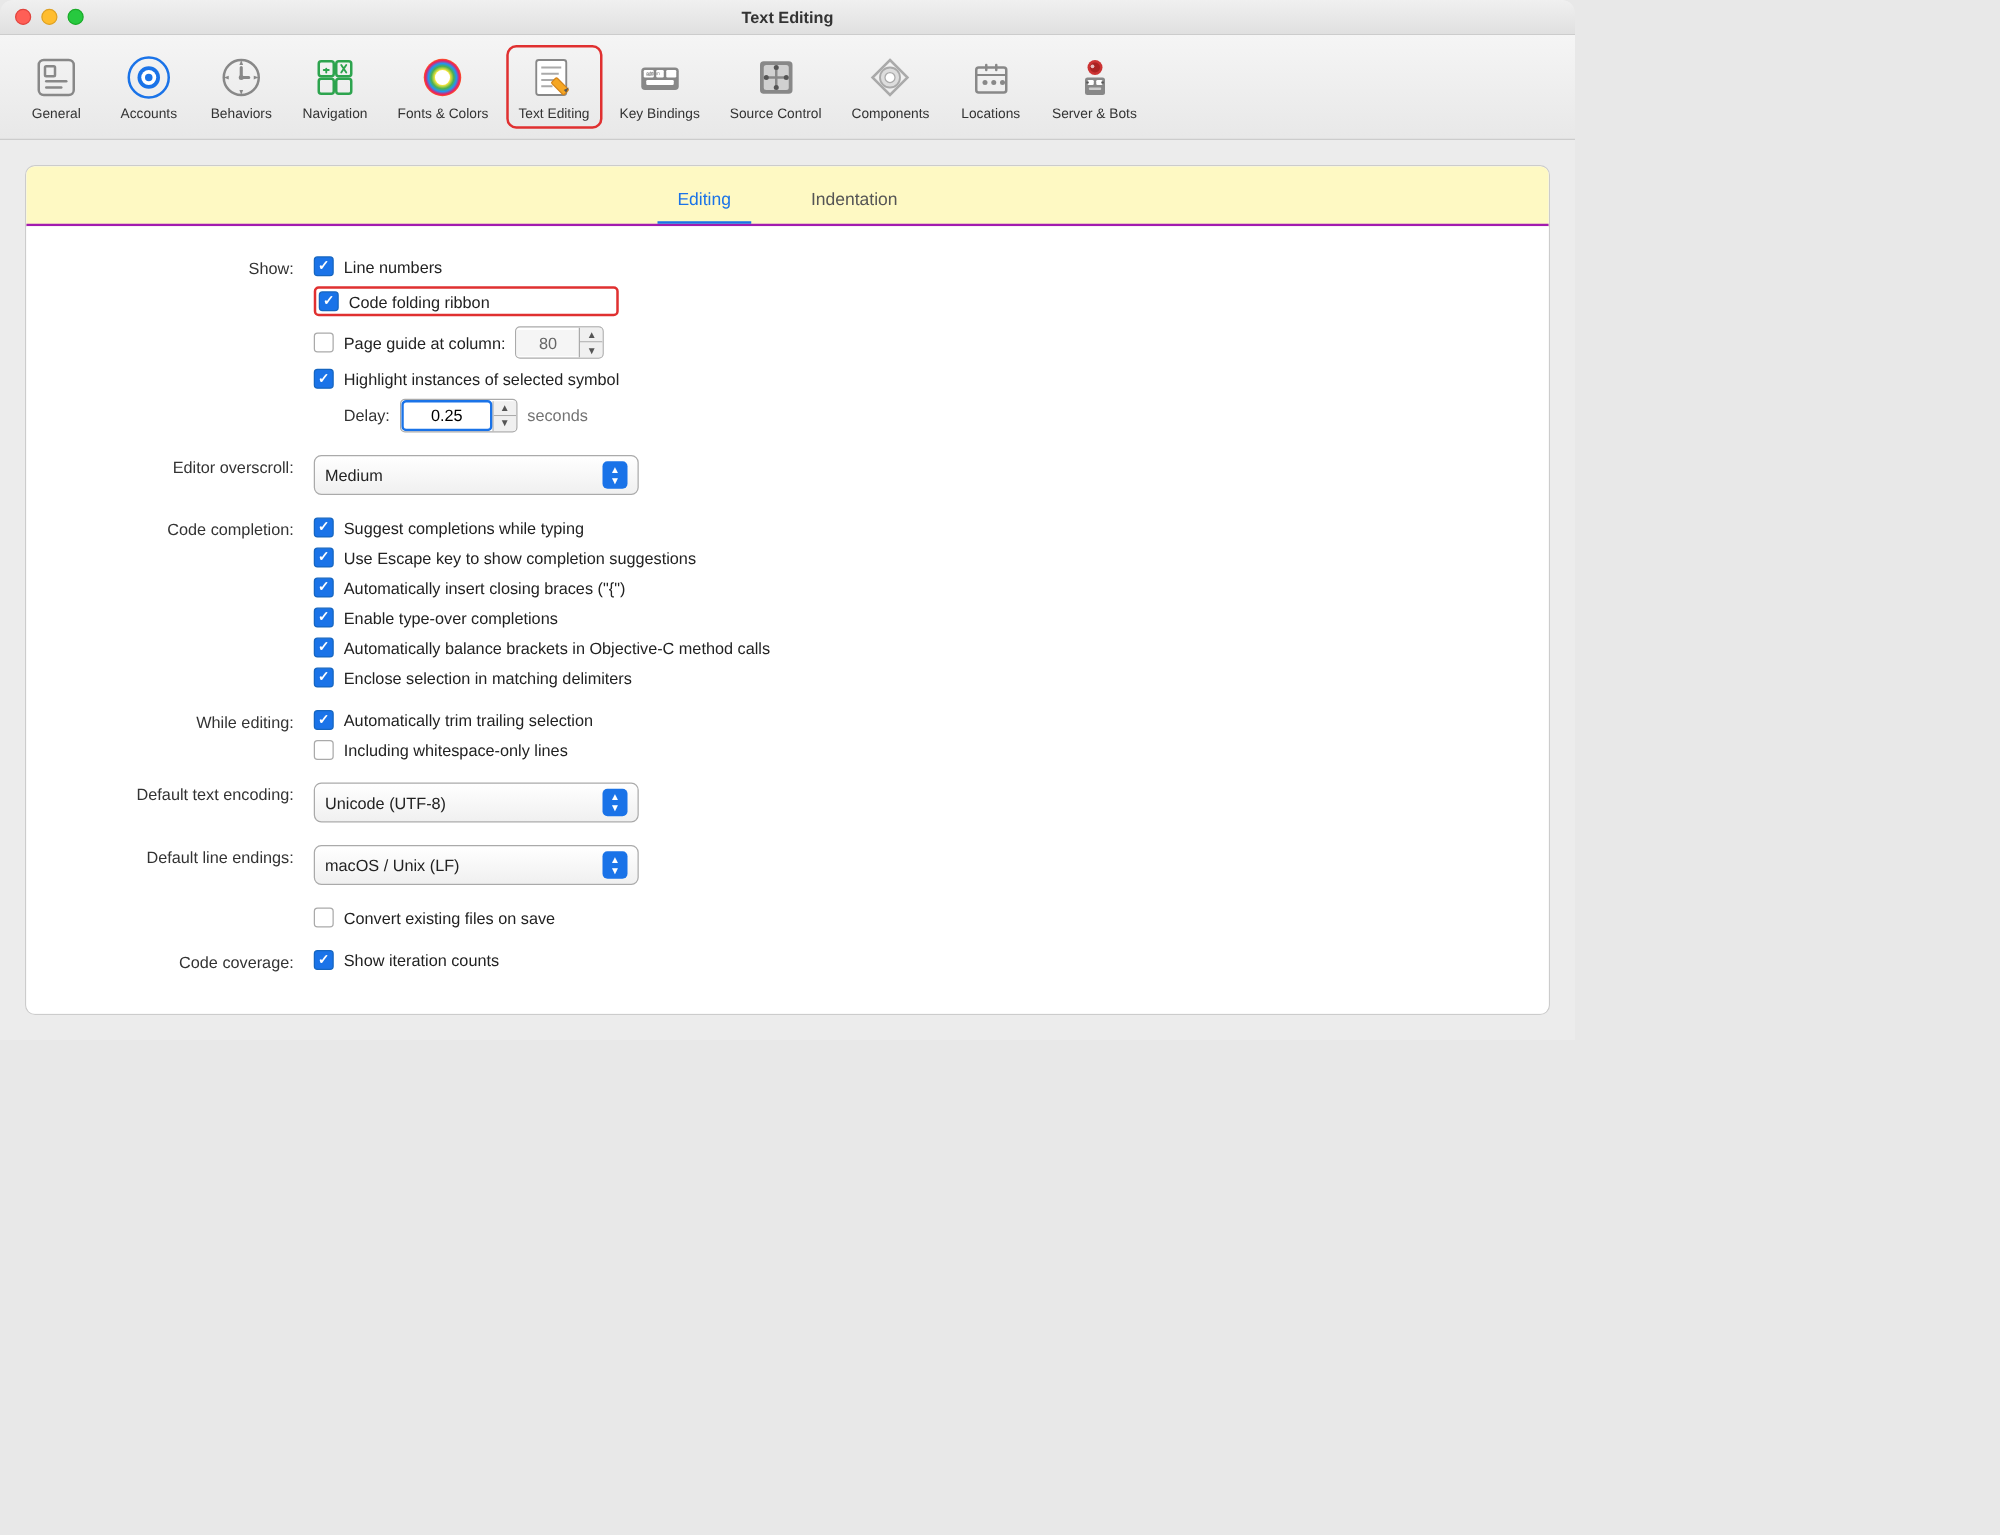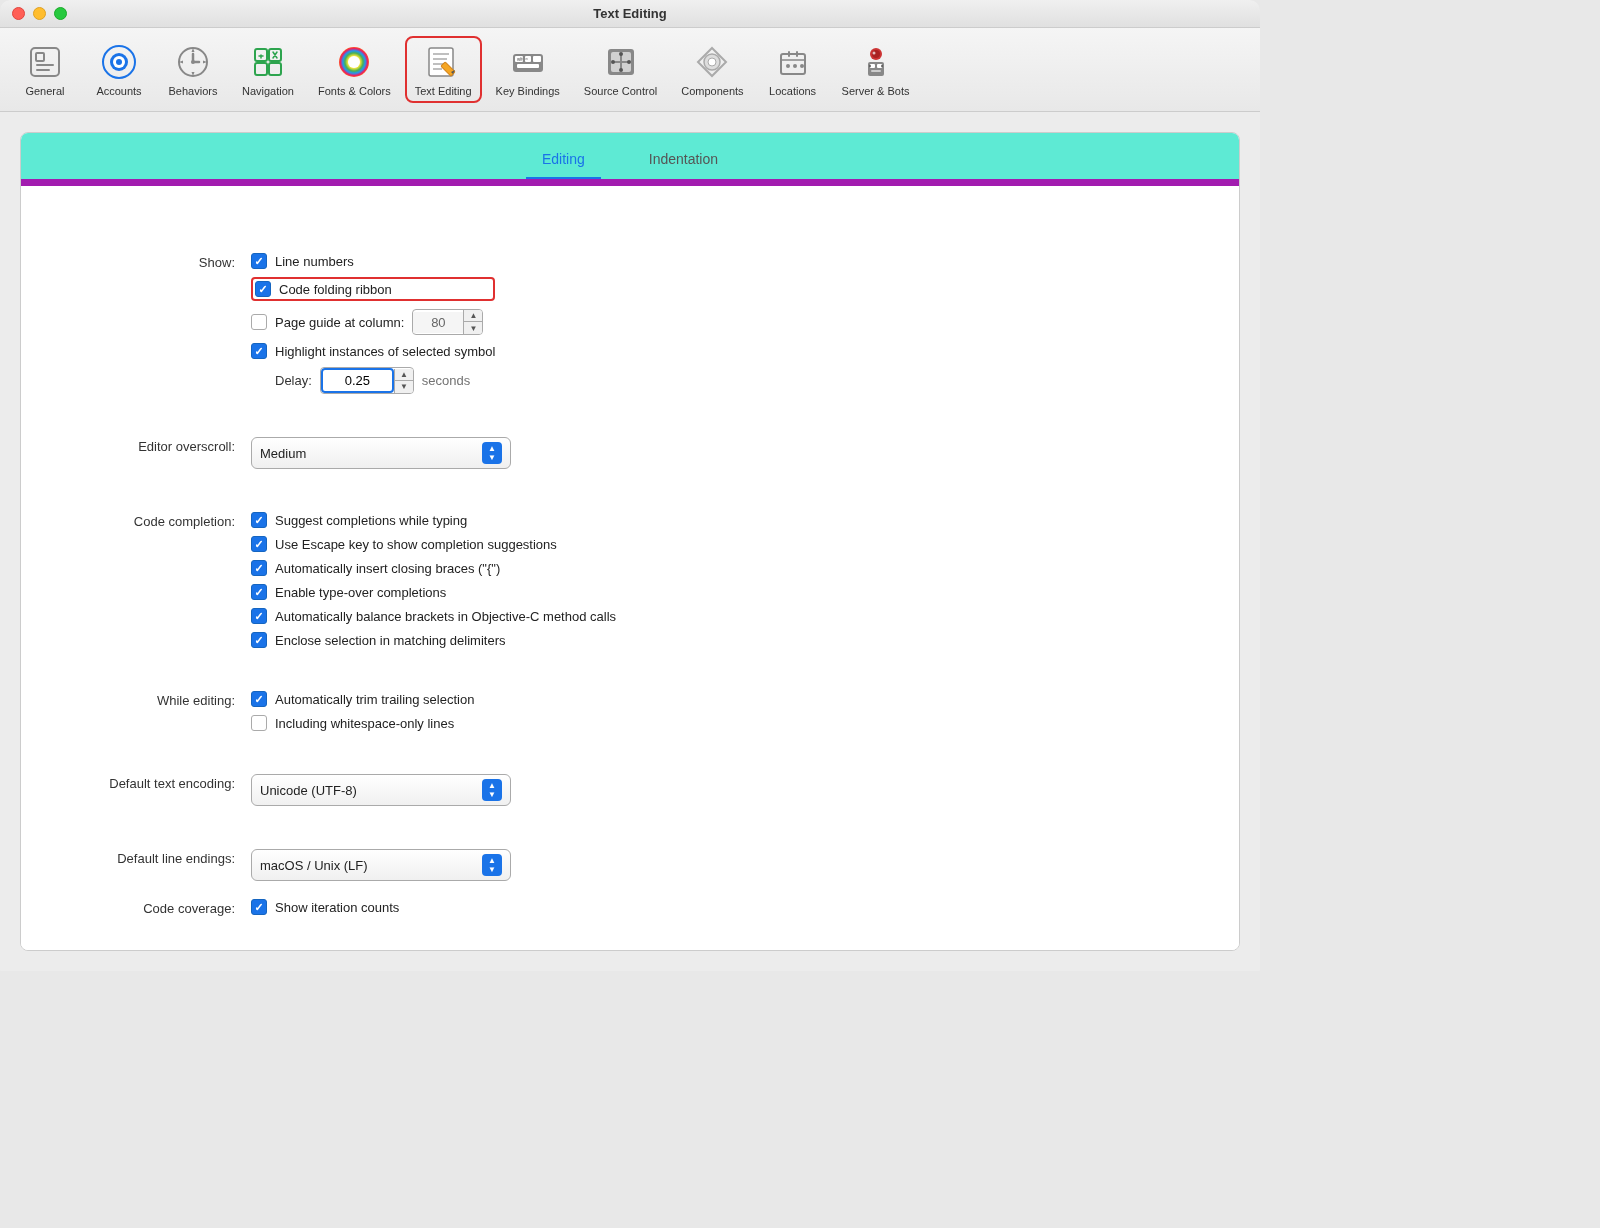--- a/index.html
+++ b/index.html
@@ -96,22 +96,22 @@
       overflow: hidden;
     }
 
     
     .tabs {
       display: flex;
       justify-content: center;
       align-items: center;
       padding: 12px 0 0 0;
       gap: 32px;
-      border-bottom: 7px solid #a21caf;
-      background: #5eead4;
+      border-bottom: 2px solid #a21caf;
+      background: #fef9c3;
     }
     .tab {
       padding: 6px 16px 10px 16px;
       font-size: 14px;
       cursor: pointer;
       color: #555;
       border-bottom: 2px solid transparent;
     }
     .tab.active {
       color: #1a73e8;
@@ -272,21 +272,21 @@
       width: 55px;
       text-align: center;
       border: 2px solid #1a73e8;
       border-radius: 4px;
       padding: 3px;
       font-size: 13px;
       background: white;
     }
 
     
-    .section-gap { margin-bottom: 18px; margin-top: 43px; }
+    .section-gap { margin-bottom: 18px; }
   </style>
 </head>
 <body>
 
 <div class="title-bar">
   <div class="title-bar-buttons">
     <button class="tb-btn tb-close"></button>
     <button class="tb-btn tb-min"></button>
     <button class="tb-btn tb-max"></button>
   </div>
@@ -585,20 +585,27 @@
         <div class="setting-label">Default line endings:</div>
         <div class="mac-dropdown">
           <span class="mac-dropdown-text">macOS / Unix (LF)</span>
           <div class="mac-dropdown-arrow">
             <span style="line-height:1">▲</span>
             <span style="line-height:1">▼</span>
           </div>
         </div>
       </div>
 
+      <div class="setting-row section-gap">
+        <div class="setting-label"></div>
+        <div class="checkbox-row">
+          <div class="mac-checkbox"></div>
+          <span>Convert existing files on save</span>
+        </div>
+      </div>
 
       <div class="setting-row">
         <div class="setting-label">Code coverage:</div>
         <div class="checkbox-row">
           <div class="mac-checkbox checked"></div>
           <span>Show iteration counts</span>
         </div>
       </div>
 
     </div>

